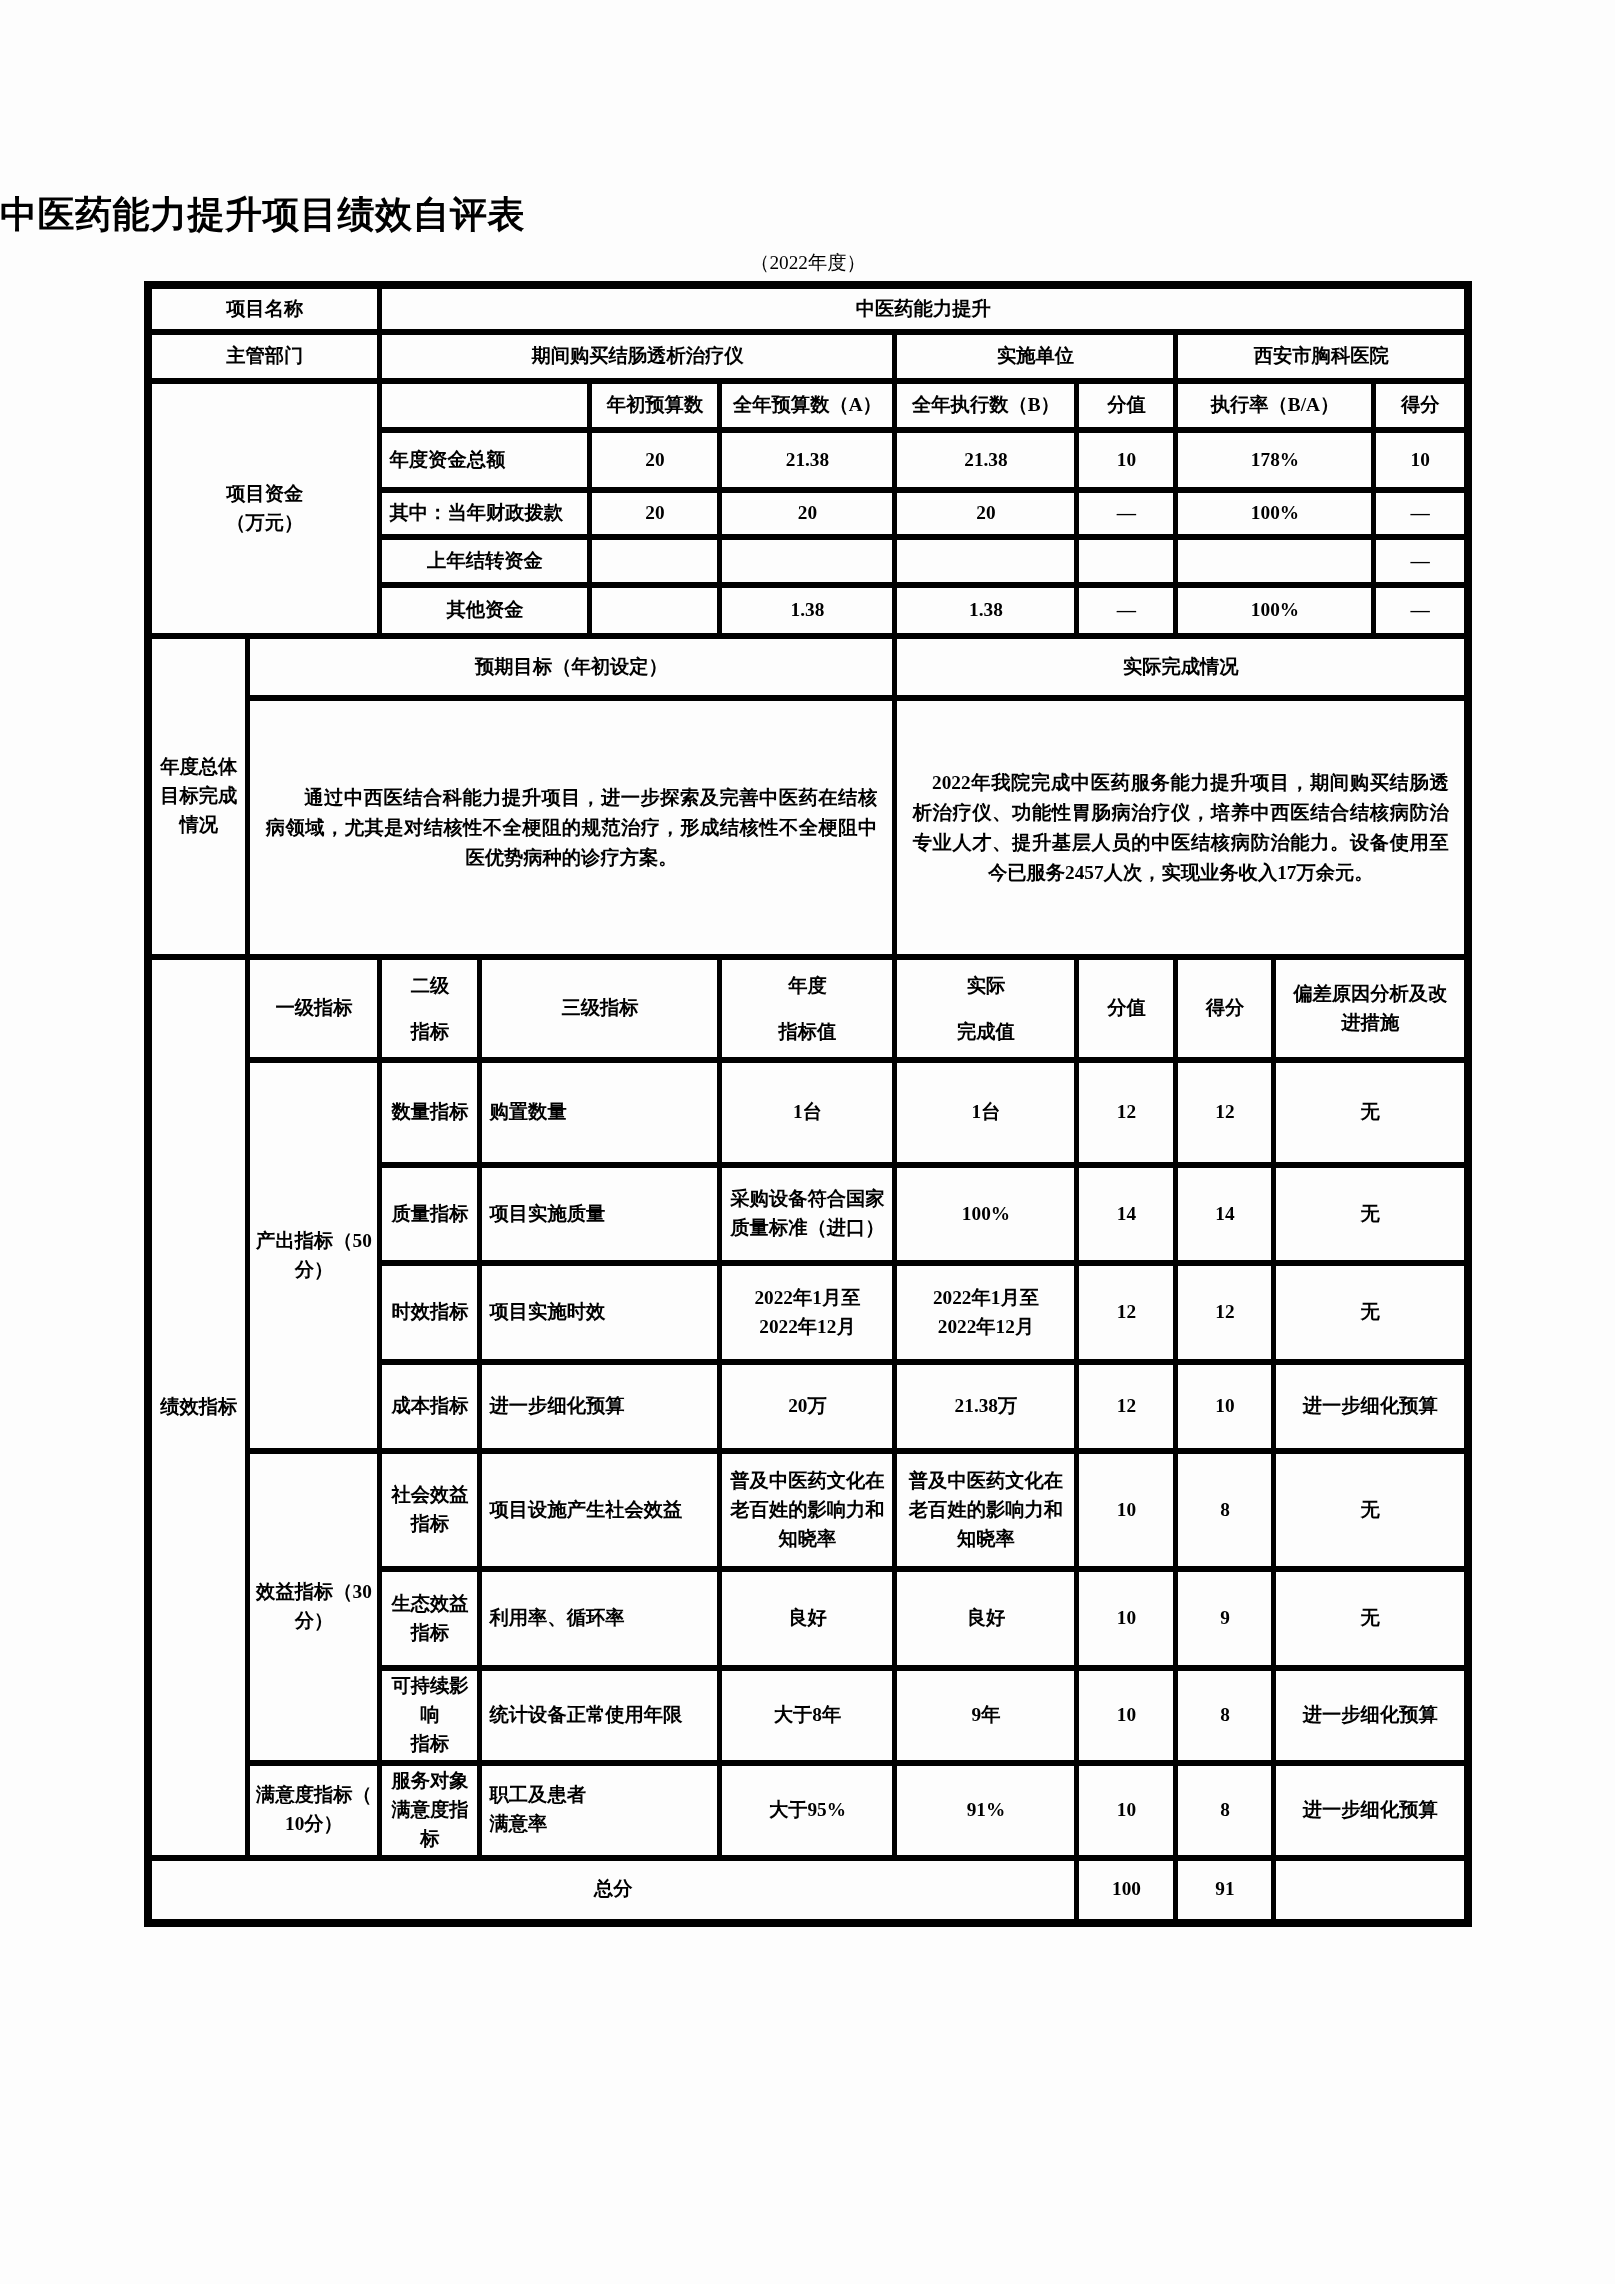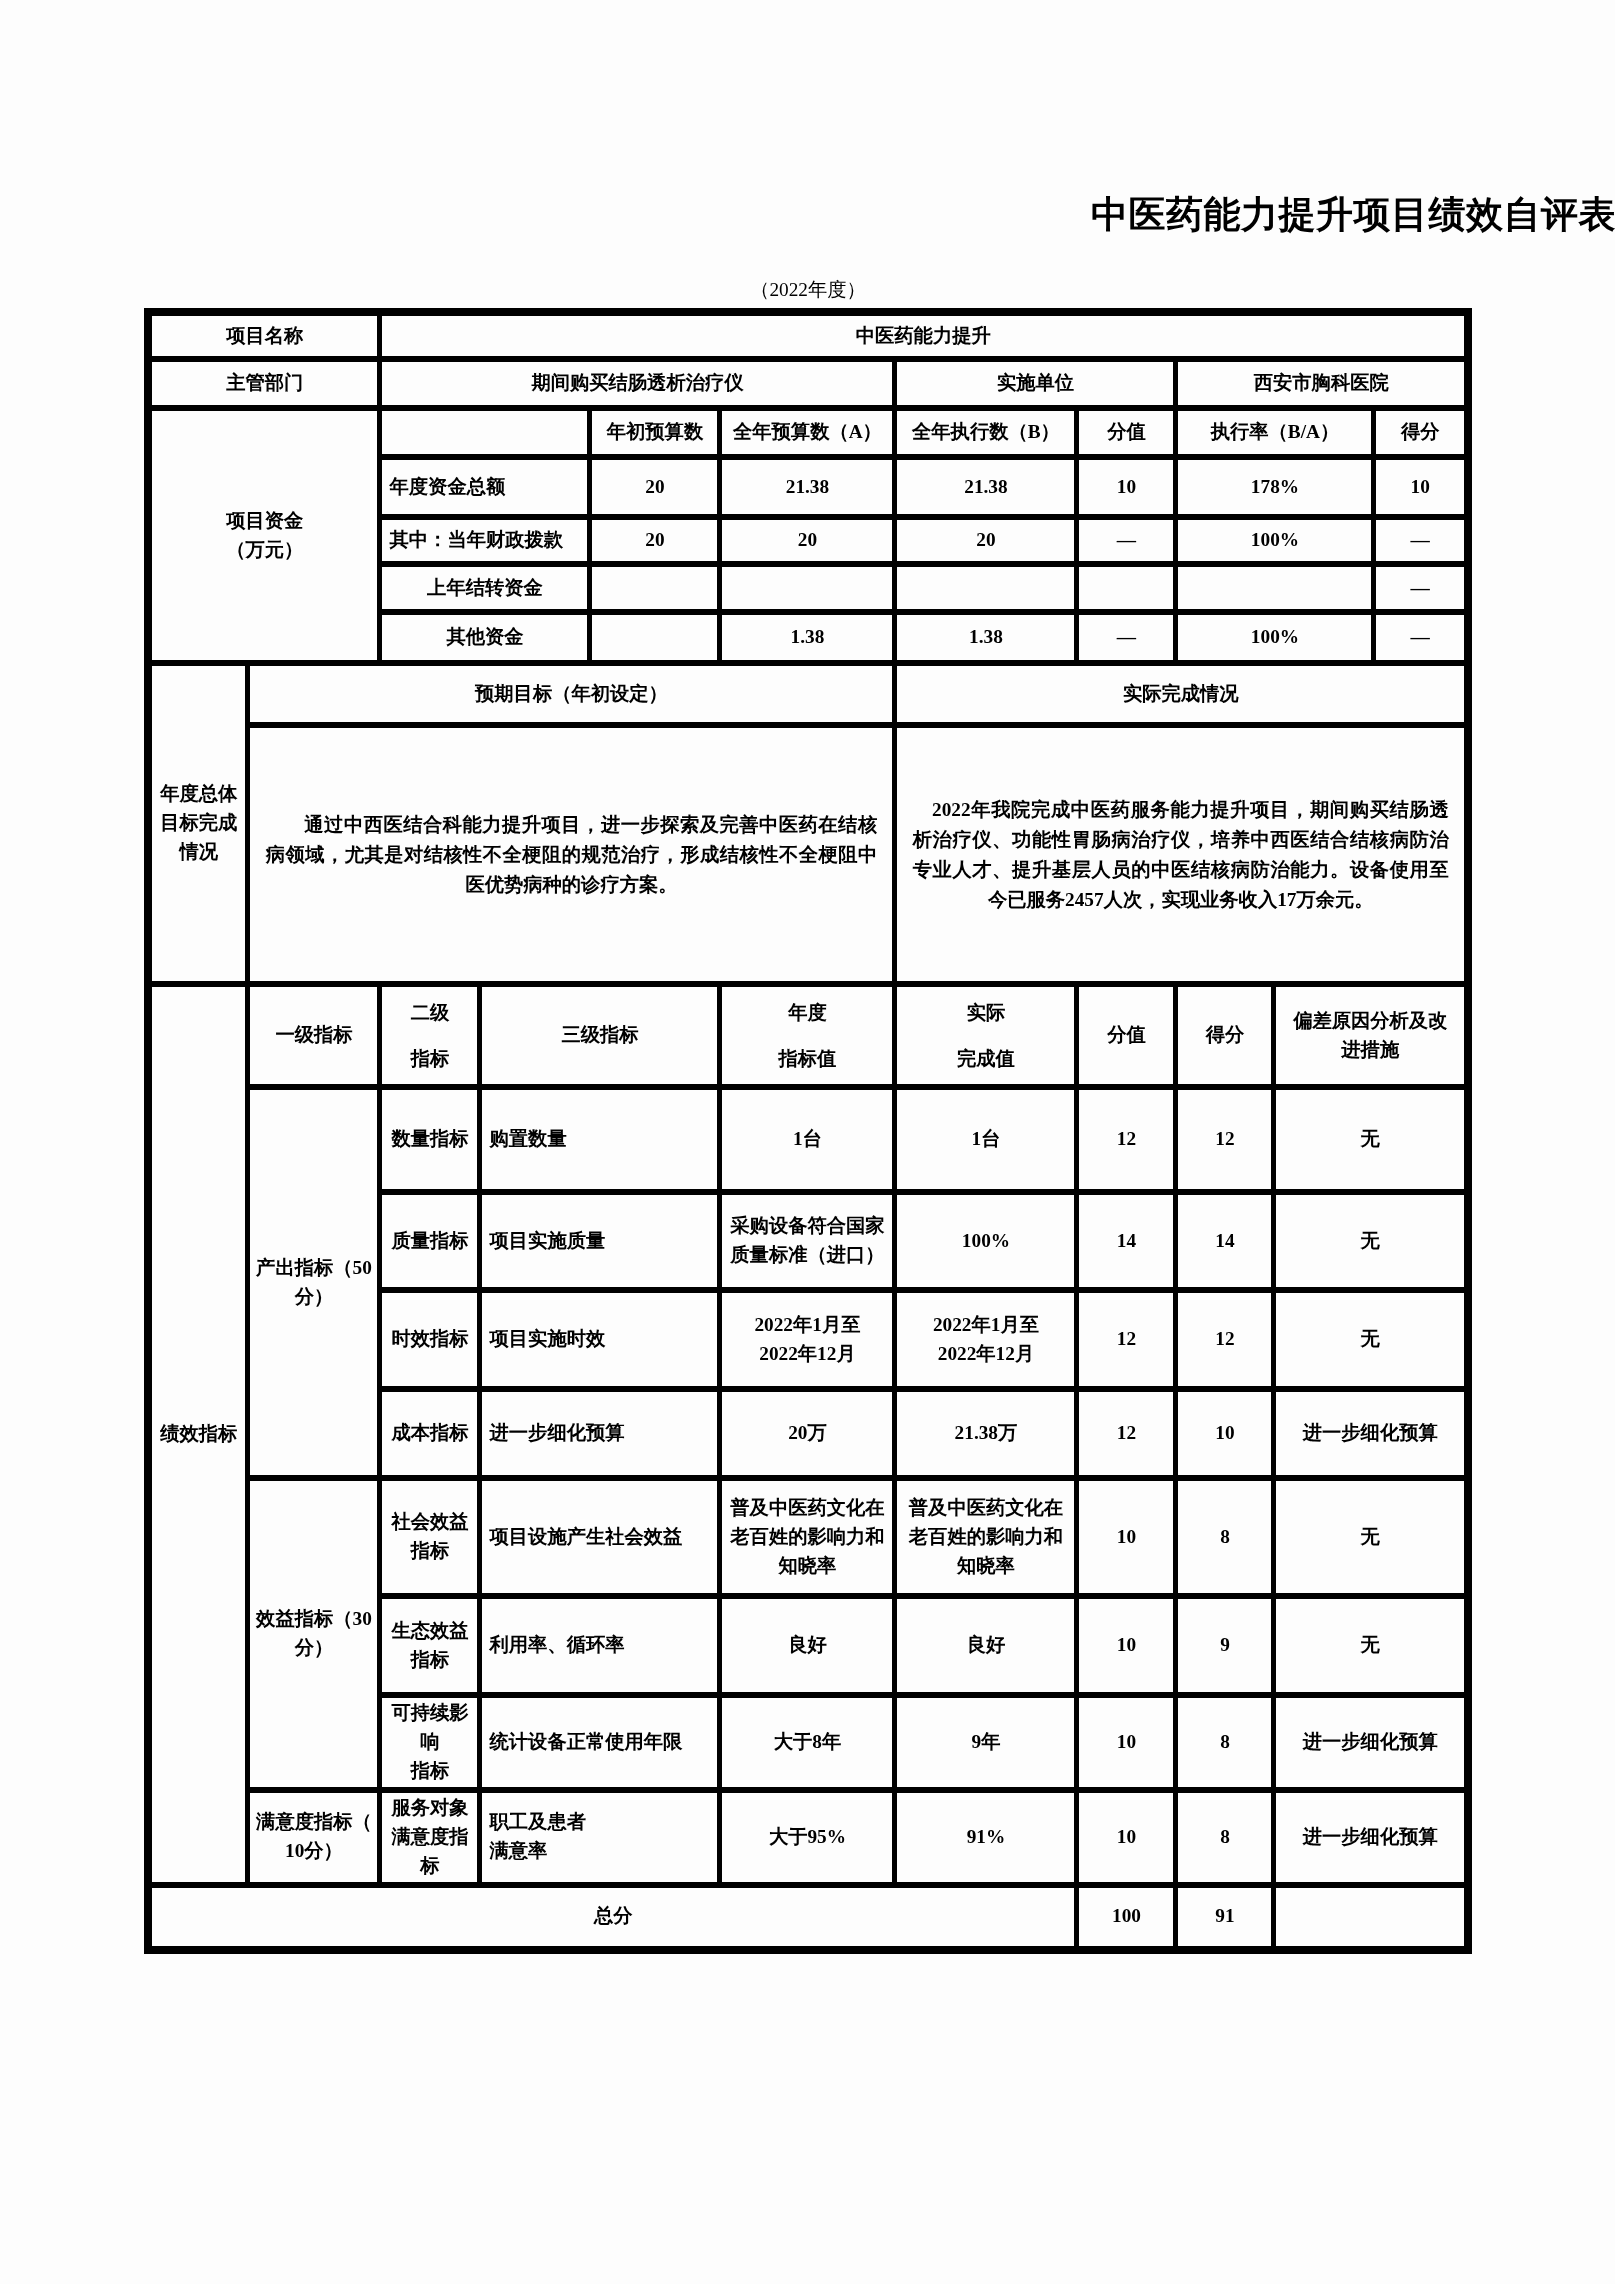--- a/index.html
+++ b/index.html
@@ -5,26 +5,26 @@
   * { box-sizing: border-box; }
   html,body { margin:0; padding:0; }
   body {
     width: 1616px; height: 2284px;
     background: #fdfdfd;
     font-family: "Liberation Serif", "DejaVu Serif", serif;
     color: #000;
   }
   .page { width: 1616px; height: 2284px; padding-top: 196px; }
   .doc-title {
-    text-align: right; font-size: 37px; font-weight: bold;
+    text-align: left; font-size: 37px; font-weight: bold;
     line-height: 1.05; letter-spacing: 0.5px; margin: 0;
   }
   .doc-subtitle {
     text-align: center; font-size: 19.3px; font-weight: normal;
-    margin: 44px 0 0 0; line-height: 1.1;
+    margin: 17px 0 0 0; line-height: 1.1;
   }
   table.doc {
     border-collapse: collapse; table-layout: fixed;
     width: 1319px; margin: 8.1px auto 0 auto;
     border: 8.1px solid #000;
     font-weight: bold;
   }
   td {
     border: solid #000; border-width: 6.6px 5.1px;
     font-size: 19.3px; line-height: 1.5;

